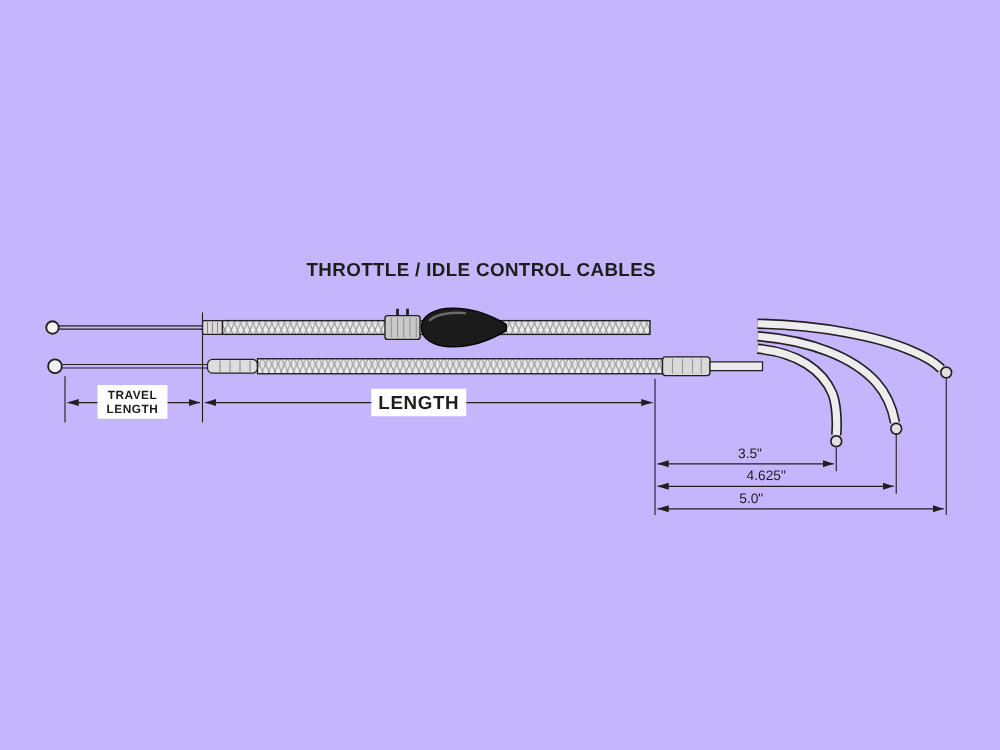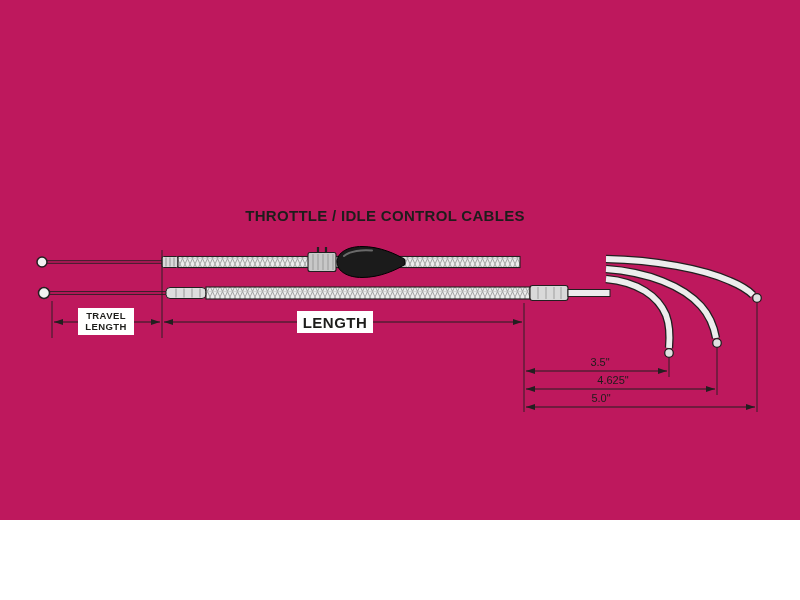--- a/index.html
+++ b/index.html
@@ -3,22 +3,22 @@
 <meta charset="utf-8">
 <style>
   html, body {
     margin: 0;
     padding: 0;
     background: #ffffff;
   }
   .canvas {
     position: relative;
     width: 800px;
-    height: 520px;
-    background: #be185d;
+    height: 600px;
+    background: #c4b5fd;
     overflow: hidden;
     font-family: "Liberation Sans", sans-serif;
   }
   svg text {
     fill: #1d1d1b;
     font-family: "Liberation Sans", sans-serif;
   }
   .title-text {
     font-size: 15px;
     font-weight: bold;

